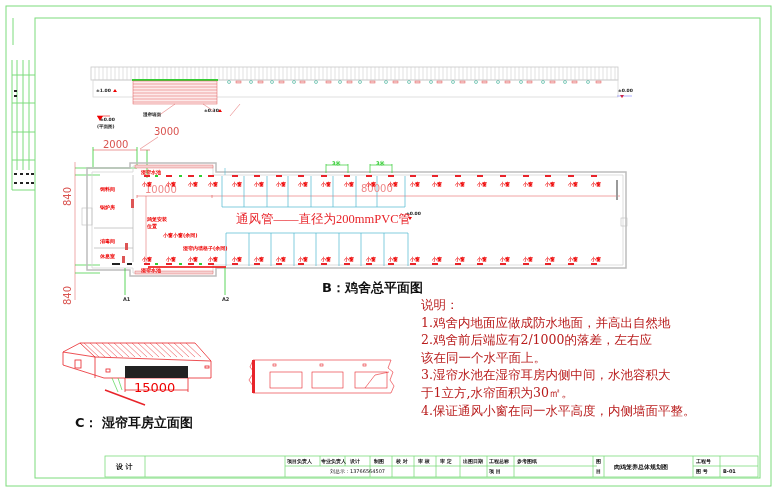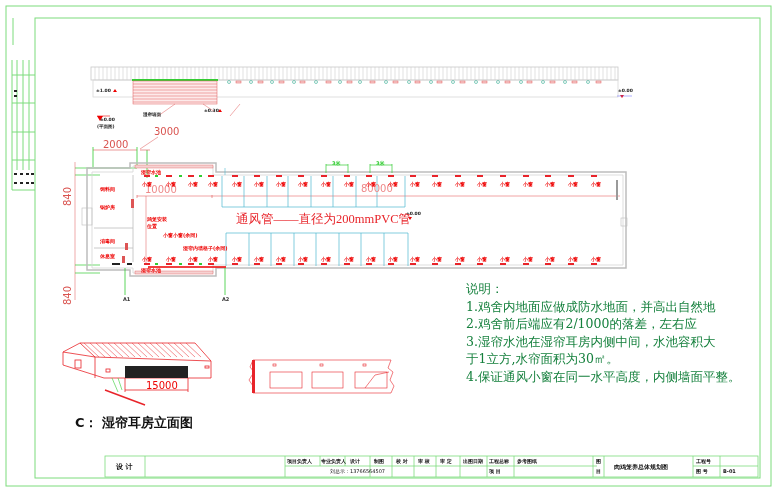--- a/index.html
+++ b/index.html
@@ -2,21 +2,21 @@
 <html><head>
 <meta charset="utf-8">
 <style>
   * { box-sizing: border-box; margin: 0; padding: 0; }
   html, body { width: 775px; height: 493px; background: #f2f4f6; overflow: hidden; }
   body { position: relative; font-family: "DejaVu Sans", sans-serif; }
   .sheet { position: absolute; left: 0; top: 0; width: 775px; height: 493px; background: #fff; }
   svg { position: absolute; left: 0; top: 0; }
   .lbl { position: absolute; white-space: nowrap; }
   .title-lbl { font-family: "DejaVu Sans", sans-serif; font-weight: bold; color: #111; font-size: 13px; }
-  .notes { position: absolute; left: 421px; top: 280px; color: #15803d; font-family: "DejaVu Serif", serif; font-size: 12.5px; line-height: 17.6px; margin-left: 45px; }
+  .notes { position: absolute; left: 421px; top: 296px; color: #b91c1c; font-family: "DejaVu Serif", serif; font-size: 12.5px; line-height: 17.6px; }
   .notes div { white-space: nowrap; }
   .duct-label { position: absolute; left: 236px; top: 211px; color: #e8242a; font-family: Liberation Serif, serif; font-size: 12.5px; white-space: nowrap; }
   .tb { position: absolute; font-size: 5px; color: #111; white-space: nowrap; font-weight: bold; }
   .dim { position: absolute; font-size: 10px; color: #d9534f; font-family: "DejaVu Sans", sans-serif; white-space: nowrap; }
   .small-red { position: absolute; font-size: 5px; color: #e00; font-weight: bold; white-space: nowrap; }
   .small-dark { position: absolute; font-size: 4.5px; color: #222; font-weight: bold; white-space: nowrap; }
 </style>
 </head>
 <body>
 
@@ -349,31 +349,33 @@
 <div class="small-red" style="left:545px;top:256px;">小窗</div>
 <div class="small-red" style="left:568px;top:256px;">小窗</div>
 <div class="small-red" style="left:591px;top:256px;">小窗</div>
 
 <div class="small-red" style="left:123px;top:296px;color:#333;">A1</div>
 <div class="small-red" style="left:222px;top:296px;color:#333;">A2</div>
 <div class="small-dark" style="left:406px;top:211px;">±0.00</div>
 
 <div class="duct-label">通风管——直径为200mmPVC管</div>
 
+<div class="lbl title-lbl" style="left:322px;top:279px;">B：鸡舍总平面图</div>
 
 <div class="notes">
   <div>说明：</div>
   <div>1.鸡舍内地面应做成防水地面，并高出自然地</div>
   <div>2.鸡舍前后端应有2/1000的落差，左右应</div>
+  <div>该在同一个水平面上。</div>
   <div>3.湿帘水池在湿帘耳房内侧中间，水池容积大</div>
   <div>于1立方,水帘面积为30㎡。</div>
   <div>4.保证通风小窗在同一水平高度，内侧墙面平整。</div>
 </div>
 
-<div class="dim" style="left:146px;top:380px;font-size:10px;color:#e00;">15000</div>
+<div class="dim" style="left:134px;top:380px;font-size:13px;color:#e00;">15000</div>
 <div class="lbl title-lbl" style="left:75px;top:414px;">C：  湿帘耳房立面图</div>
 
 
 <div class="tb" style="left:116px;top:462px;font-size:7px;">设 计</div>
 <div class="tb" style="left:287px;top:458px;">项目负责人</div>
 <div class="tb" style="left:321px;top:458px;">专业负责人</div>
 <div class="tb" style="left:350px;top:458px;">设计</div>
 <div class="tb" style="left:374px;top:458px;">制图</div>
 <div class="tb" style="left:396px;top:458px;">校 对</div>
 <div class="tb" style="left:418px;top:458px;">审 核</div>

